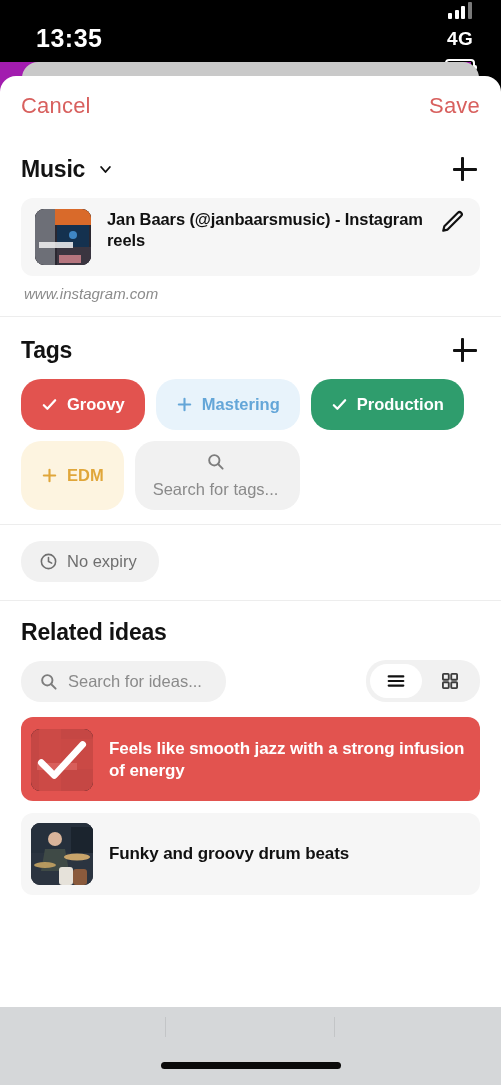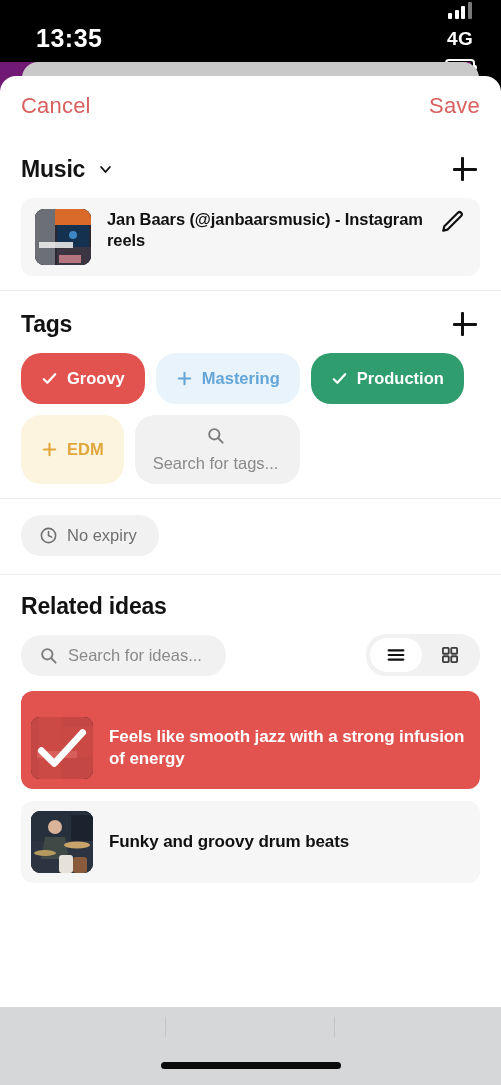--- a/index.html
+++ b/index.html
@@ -2,21 +2,21 @@
 <html><head>
 <meta charset="utf-8">
 <style>
   * { box-sizing: border-box; margin: 0; padding: 0; }
   html, body {
     width: 501px; height: 1085px;
     background: #000;
     font-family: "Liberation Sans", sans-serif;
     overflow: hidden;
   }
-  .phone { position: relative; width: 471px; height: 1085px; background: #701a75; }
+  .phone { position: relative; width: 471px; height: 1085px; background: #a21caf; }
 
   
   .statusbar {
     position: absolute; top: 0; left: 0; width: 501px; height: 62px;
     background: #000; color: #fff;
     display: flex; align-items: center; justify-content: space-between;
     padding: 14px 26px 0 36px;
   }
   .status-time { font-size: 25px; font-weight: bold; letter-spacing: .5px; }
   .status-right { display: flex; align-items: center; gap: 9px; flex-direction: column; }
@@ -136,21 +136,21 @@
     width: 52px; height: 34px; border: none; background: none; border-radius: 17px;
     display: flex; align-items: center; justify-content: center; cursor: pointer;
   }
   .view-btn.active { background: #fff; }
 
   .idea-card {
     display: flex; align-items: center; gap: 16px;
     border-radius: 12px; margin-bottom: 12px; overflow: hidden;
     background: #f6f6f6; padding: 10px 14px 10px 10px; cursor: pointer;
   }
-  .idea-card.selected { background: #e2534f; padding: 26px 14px 10px 10px; }
+  .idea-card.selected { background: #e2534f; padding: 12px 14px 10px 10px; }
   .idea-thumb {
     width: 62px; height: 62px; border-radius: 9px; flex: 0 0 62px;
     position: relative; overflow: hidden; background: #20222b;
   }
   .idea-thumb svg { display: block; width: 100%; height: 100%; }
   .idea-check {
     position: absolute; inset: 0; background: rgba(226,83,79,.72);
     display: flex; align-items: center; justify-content: center;
   }
   .idea-title { font-size: 17px; font-weight: bold; color: #111; line-height: 1.28; letter-spacing: -.1px; }
@@ -223,20 +223,21 @@
             <rect x="24" y="46" width="22" height="8" fill="#b5757e"></rect>
           </svg>
         </span>
         <span class="music-title">Jan Baars (@janbaarsmusic) - Instagram reels</span>
         <span class="pencil">
           <svg viewBox="0 0 24 24" fill="none" stroke="#111" stroke-width="2" stroke-linecap="round" stroke-linejoin="round">
             <path d="M16.5 3.5a2.12 2.12 0 0 1 3 3L7 19l-4 1 1-4Z"></path>
           </svg>
         </span>
       </div>
+      <div class="source-url">www.instagram.com</div>
     </div>
 
     <div class="divider"></div>
 
     <div class="section">
       <div class="section-head">
         <span class="section-title">Tags</span>
         <button class="plus-btn"></button>
       </div>
       <div class="chips">

